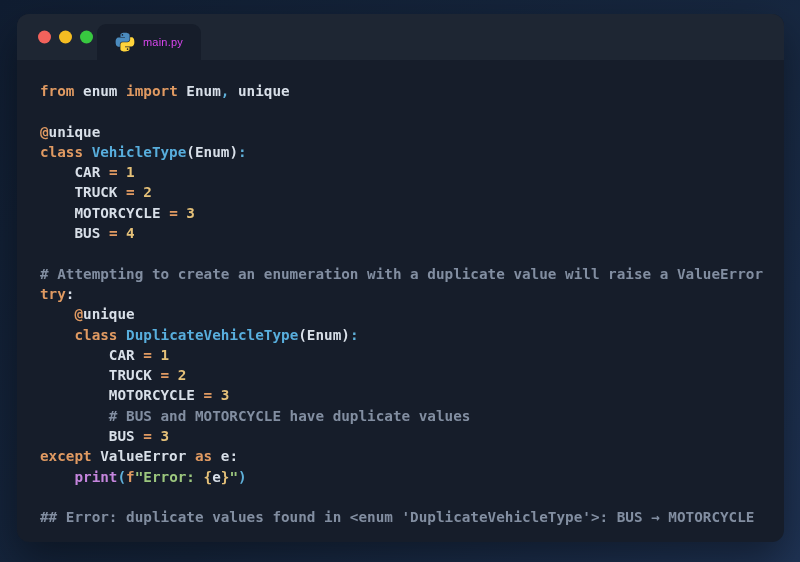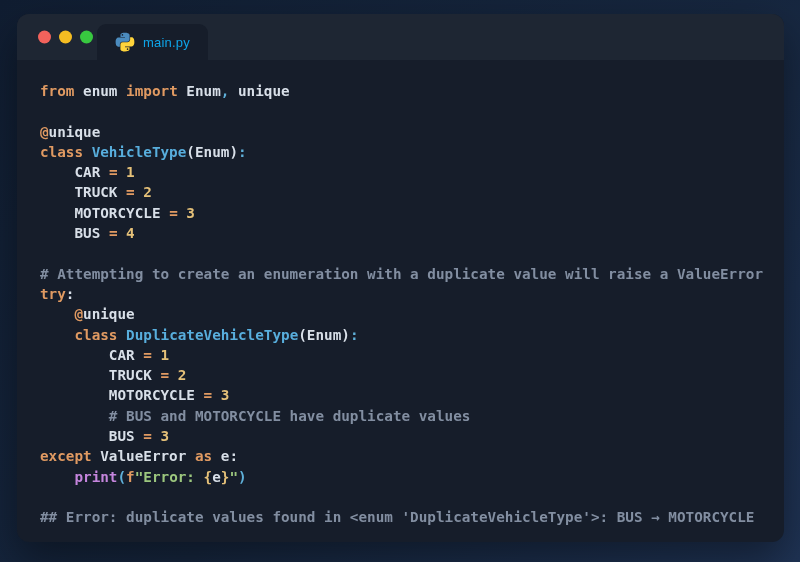--- a/index.html
+++ b/index.html
@@ -39,21 +39,21 @@
     height:36px;
     background:#161d2a;
     border-radius:9px 9px 0 0;
     display:flex;align-items:center;gap:8px;
     padding:0 18px;
     cursor:default;
   }
   .pyicon{width:20px;height:20px;display:inline-flex;}
   .pyicon svg{width:20px;height:20px;}
   .tablabel{
-    color:#0ea5e9;font-size:13px;letter-spacing:.2px;
+    color:#d946ef;font-size:11px;letter-spacing:.2px;
   }
   .code{
     margin:0;flex:1;
     padding:21px 14px 0 23px;
     font-family:"DejaVu Sans Mono","Liberation Mono",monospace;
     font-size:14.3px;
     font-weight:600;
     line-height:20.3px;
     white-space:pre;
     overflow:hidden;

